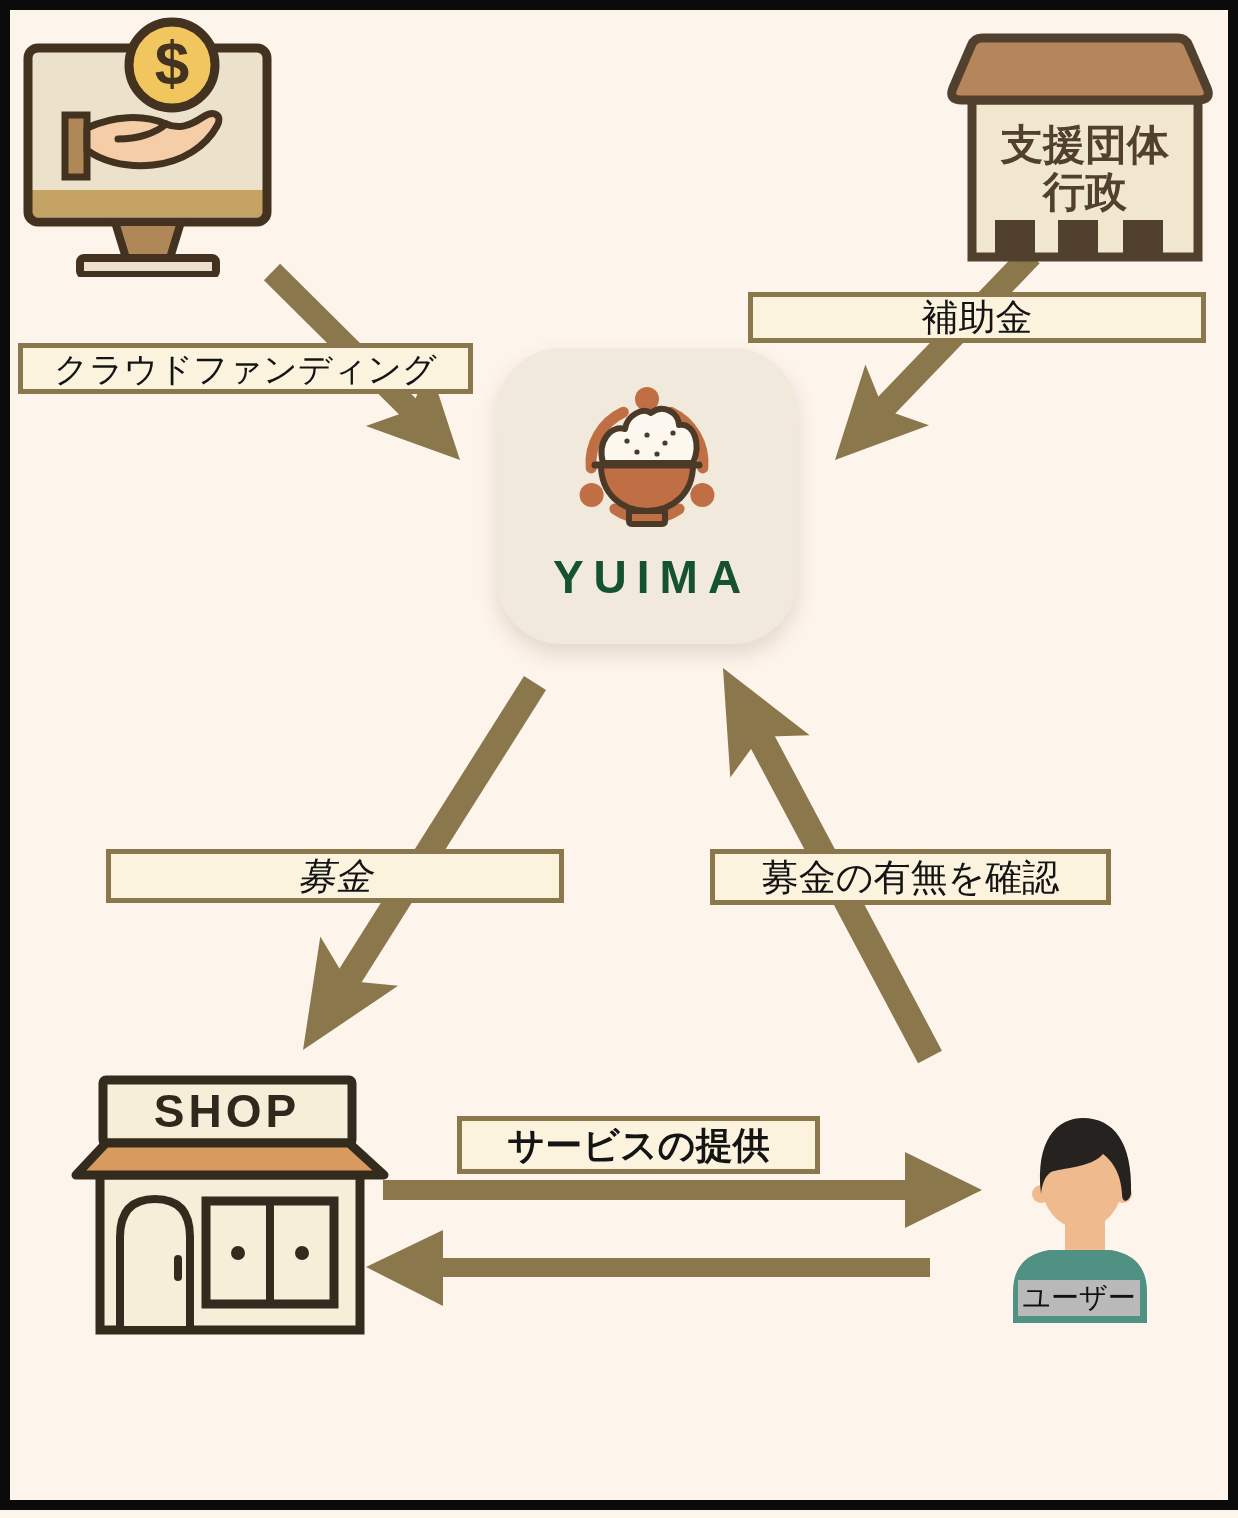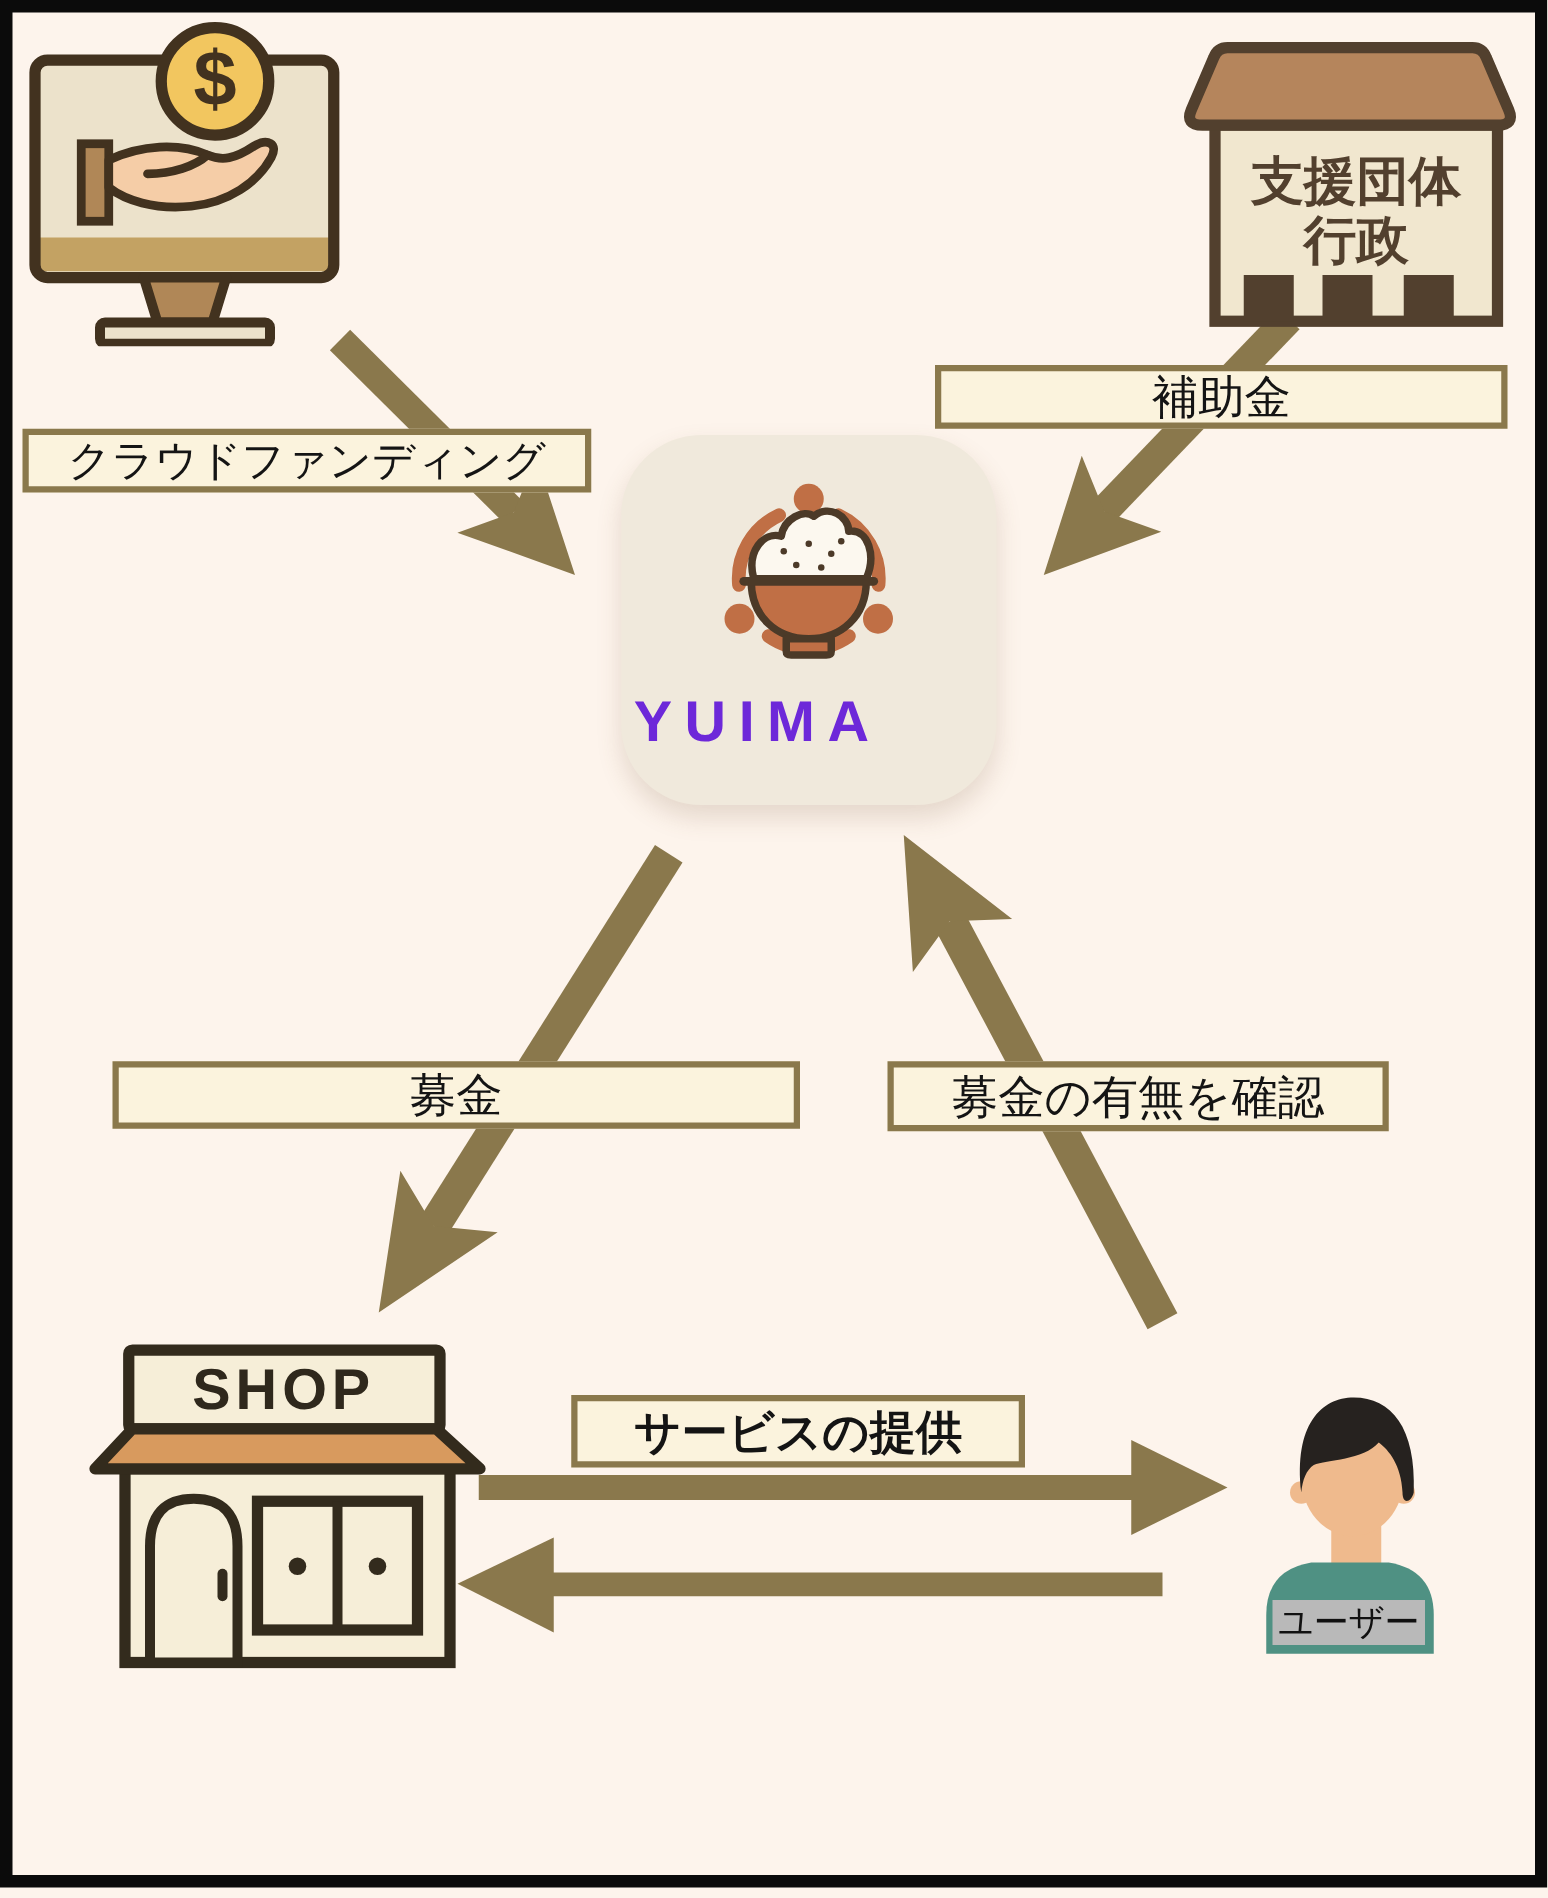--- a/index.html
+++ b/index.html
@@ -15,34 +15,34 @@
   #arrow-layer{position:absolute;left:0;top:0;z-index:1;}
   .icon-layer{position:absolute;z-index:2;}
   .flow-label{
     position:absolute;z-index:3;
     background:#fbf3dd;border:5px solid #8a784c;box-sizing:border-box;
     display:flex;align-items:center;justify-content:center;
     font-size:37px;color:#141414;line-height:1;white-space:nowrap;
   }
   .lbl-crowdfunding{left:18px;top:302px;width:455px;height:51px;font-size:34px;margin-top:41px;}
   .lbl-subsidy{left:748px;top:292px;width:458px;height:51px;text-align:right;}
-  .lbl-donation{left:90px;top:849px;width:550px;height:54px;}
+  .lbl-donation{left:106px;top:849px;width:458px;height:54px;font-style:italic;}
   .lbl-check{left:710px;top:849px;width:401px;height:56px;}
   .lbl-service{left:457px;top:1116px;width:363px;height:58px;font-weight:bold;}
   .lbl-appuse{left:546px;top:1283px;width:362px;height:55px;}
   .yuima{
     position:absolute;left:497px;top:348px;width:300px;height:296px;
     background:#f0e9dc;border-radius:64px;z-index:2;
     box-shadow:0 10px 20px rgba(120,90,60,0.18);
   }
   .yuima svg{position:absolute;left:50px;top:25px;}
   .yuima-text{
-    position:absolute;left:0;right:0;top:202px;text-align:left;
+    position:absolute;left:0;right:0;top:202px;text-align:center;
     font-size:46px;font-weight:800;letter-spacing:10px;text-indent:10px;
-    color:#6d28d9;
+    color:#14532d;
   }
 </style>
 </head>
 <body>
 
 <div id="canvas">
 
   <svg id="arrow-layer" width="1238" height="1518" viewBox="0 0 1238 1518">
     <g fill="#8a784c" stroke="none">
       <line x1="272" y1="272" x2="411" y2="410" stroke="#8a784c" stroke-width="23"></line>

